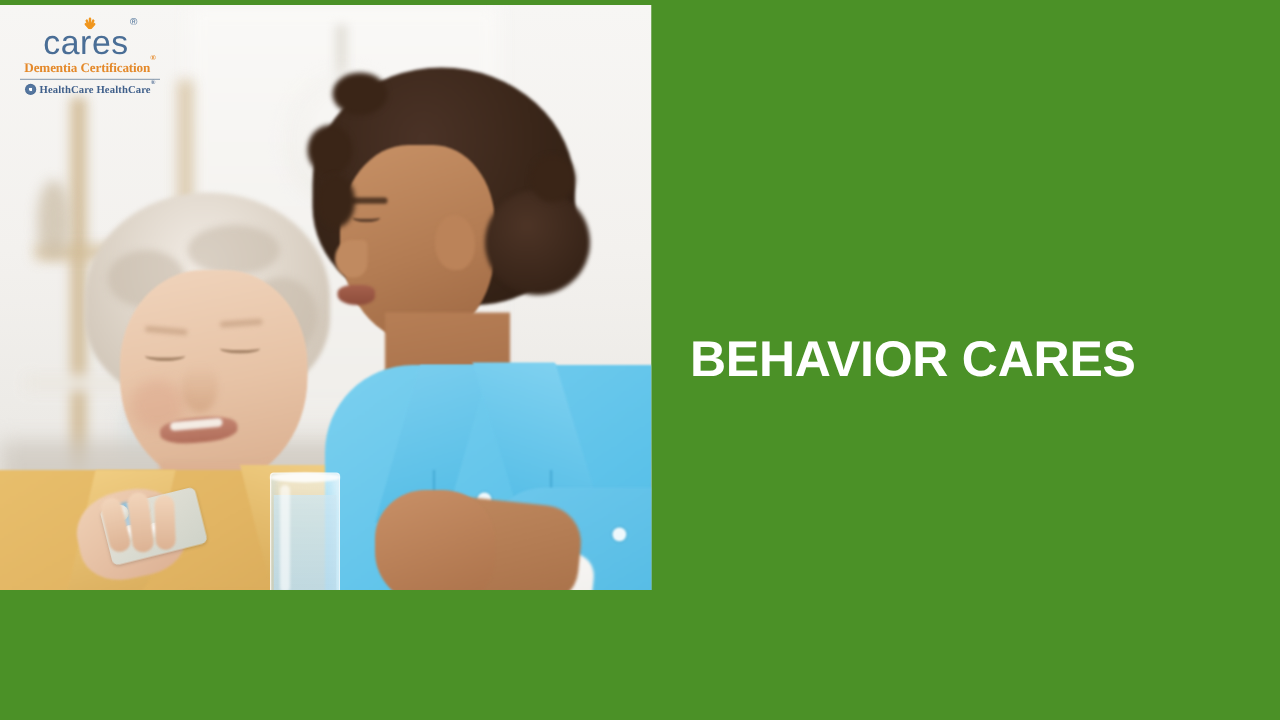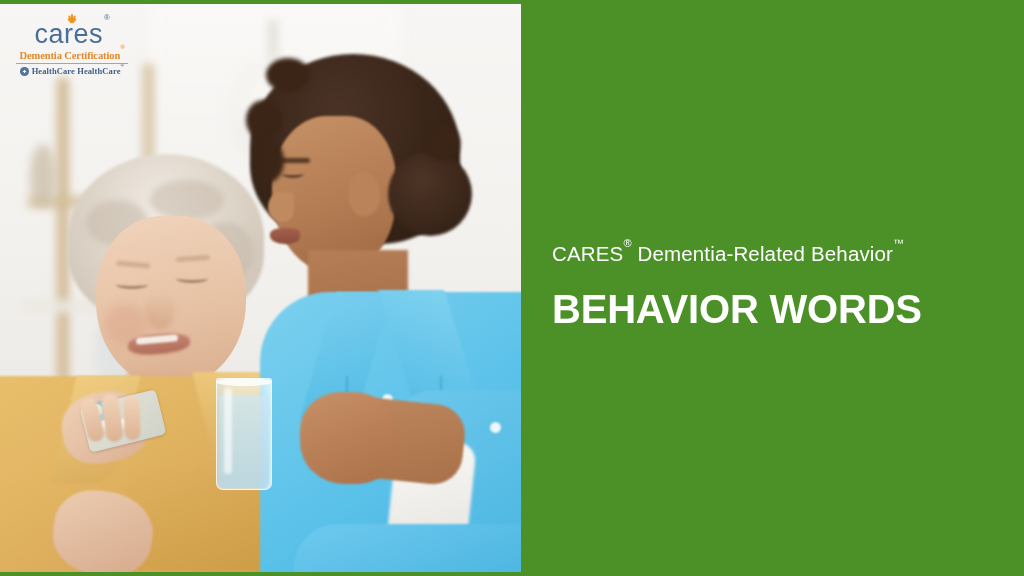--- a/index.html
+++ b/index.html
@@ -13,21 +13,21 @@
   .slide {
     position:relative;
     width:1024px; height:576px;
     background:#4b9127;
   }
 
   
   .photo-panel {
     position:absolute;
     left:0; top:4px;
-    width:521px; height:568px;
+    width:521px; height:468px;
     overflow:hidden;
     background:#e9e7e2;
   }
 
   
   .bg-room {
     position:absolute; inset:0;
     background:
       linear-gradient(180deg,#f7f6f4 0%,#f3f1ee 42%,#eceae6 72%,#e3e0da 100%);
   }
@@ -681,19 +681,18 @@
       <div class="logo-rule"></div>
       <div class="logo-hci">
         <span class="logo-hci-mark"></span>
         <span class="logo-hci-text"><span>HealthCare HealthCare</span><sup>®</sup></span>
       </div>
     </div>
 
   </div>
 
   <div class="text-panel">
-    <div class="eyebrow"><span>CARES</span><sup>®</sup><span> Dementia-Related Behavior</span><sup>™</sup></div>
     <h1 class="headline">
-      <span class="headline-line">BEHAVIOR WORDS</span>
+      <span class="headline-line">BEHAVIOR CARES</span>
     </h1>
   </div>
 
 </div>
 
 </body></html>

